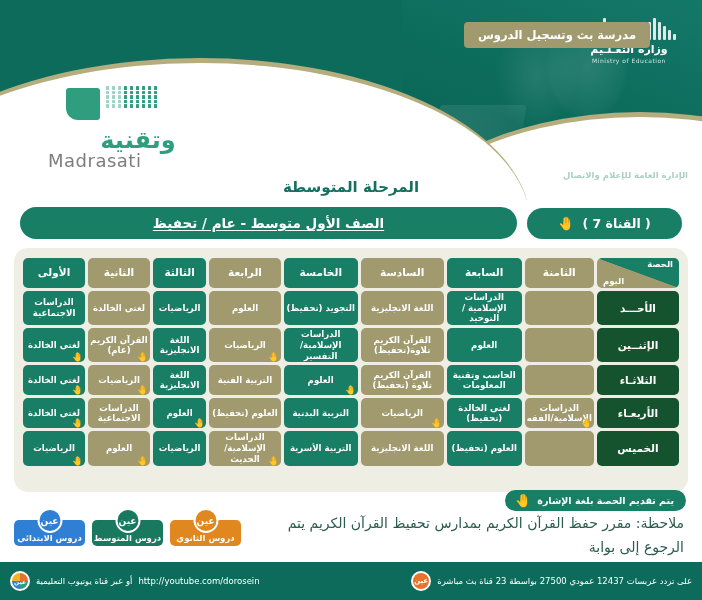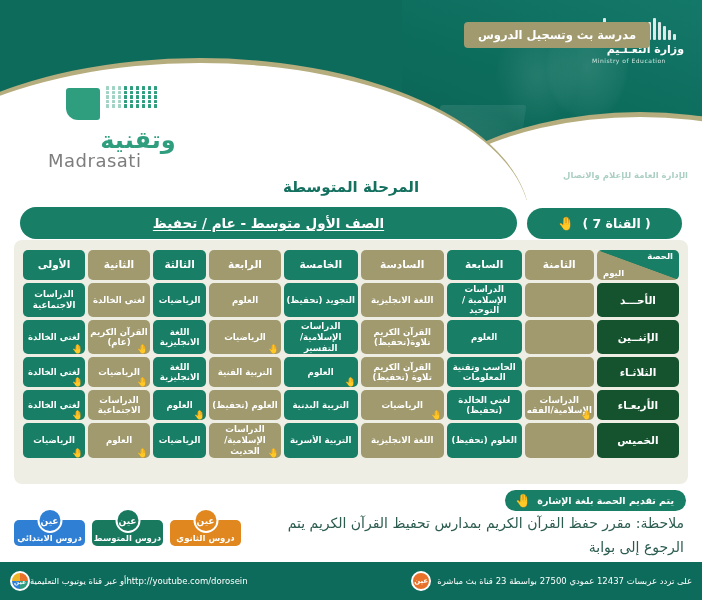--- a/index.html
+++ b/index.html
@@ -42,21 +42,21 @@
   }
 
   .moe-logo {
     position: absolute; right: 18px; top: 10px;
     width: 110px; text-align: center; z-index: 6;
   }
   .moe-dots { height: 30px; display:flex; align-items:flex-end; justify-content:center; gap:2px; }
   .moe-dots span {
     display:block; width:3px; background:#fff; opacity:.85; border-radius:1px;
   }
-  .moe-ar { color:#ffffff; font-size:11px; letter-spacing:1px; margin-top:3px; font-weight:bold;text-align:right;}
+  .moe-ar { color:#ffffff; font-size:11px; letter-spacing:1px; margin-top:3px; font-weight:bold;}
   .moe-en { color:#cfe6e0; font-size:6px; letter-spacing:.5px; margin-top:1px;}
 
   .badge-top {
     position: absolute; right: 52px; top: 22px;
     background: #a09a6e; color: #ffffff;
     font-size: 11.5px; font-weight: bold;
     padding: 6px 14px; border-radius: 4px;
     z-index: 7;
   }
 
@@ -132,23 +132,23 @@
     width: 155px; background: #187f66; color: #fff;
     border-radius: 16px; text-align: center;
     font-size: 12.5px; font-weight: bold; padding: 8px 0;
     display: flex; align-items: center; justify-content: center; gap: 8px;
     flex-direction: row-reverse;
   }
   .hand { font-size: 13px; line-height: 1; }
 
   
   .table-wrap {
-    position: absolute; top: 240px; right: 14px;
+    position: absolute; top: 248px; right: 14px;
     width: 674px; height: 244px;
-    background: #efeee4; border-radius: 8px;
+    background: #efeee4; border-radius: 14px;
     padding: 7px 6px; z-index: 9;
   }
   table { width: 100%; border-collapse: separate; border-spacing: 3px 3px; }
   td {
     height: 30px; text-align: center; vertical-align: middle;
     font-size: 8.6px; font-weight: bold; color: #ffffff;
     border-radius: 5px; line-height: 1.25;
     padding: 1px 2px; position: relative;
   }
   td.green { background: #187f66; }
@@ -201,21 +201,21 @@
   .bottom-bar {
     position: absolute; bottom: 0; left: 0;
     width: 702px; height: 38px; background: #0c6b5b;
     display: flex; align-items: center; z-index: 10;
   }
   .bb-right {
     position:absolute; right: 10px; display:flex; align-items:center; gap:6px;
     flex-direction: row-reverse; color:#ffffff; font-size:8.5px;
   }
   .bb-left {
-    position:absolute; left: 10px; display:flex; align-items:center; 
+    position:absolute; left: 10px; display:flex; align-items:center; gap:6px;
     flex-direction: row-reverse; color:#ffffff; font-size:8.5px;justify-content:space-between;
   }
   .bb-ein {
     width:20px; height:20px; border-radius:50%; background:#e8722a;
     border:2px solid #fff; color:#fff; font-size:7px; font-weight:bold;
     display:flex; align-items:center; justify-content:center;
   }
   .bb-yt {
     width:20px; height:20px; border-radius:50%;
     background: conic-gradient(#e8722a 0 25%, #2f9e7e 0 50%, #2f7fd4 0 75%, #f0b429 0 100%);

